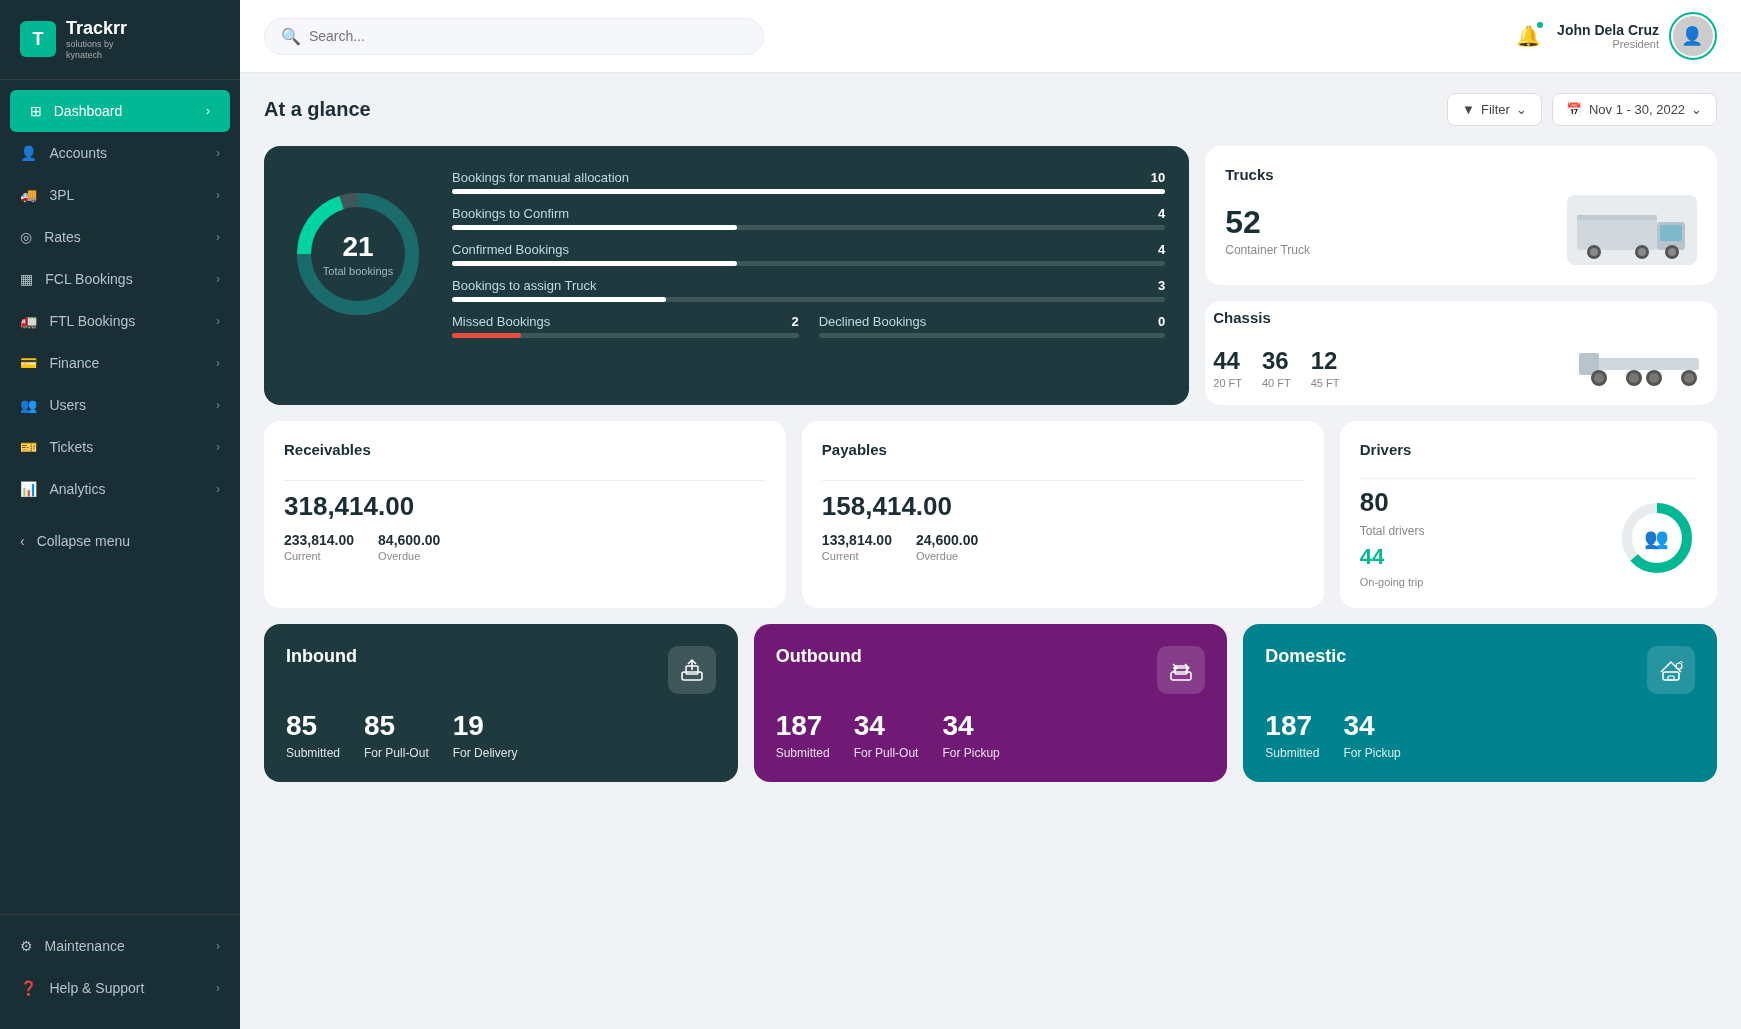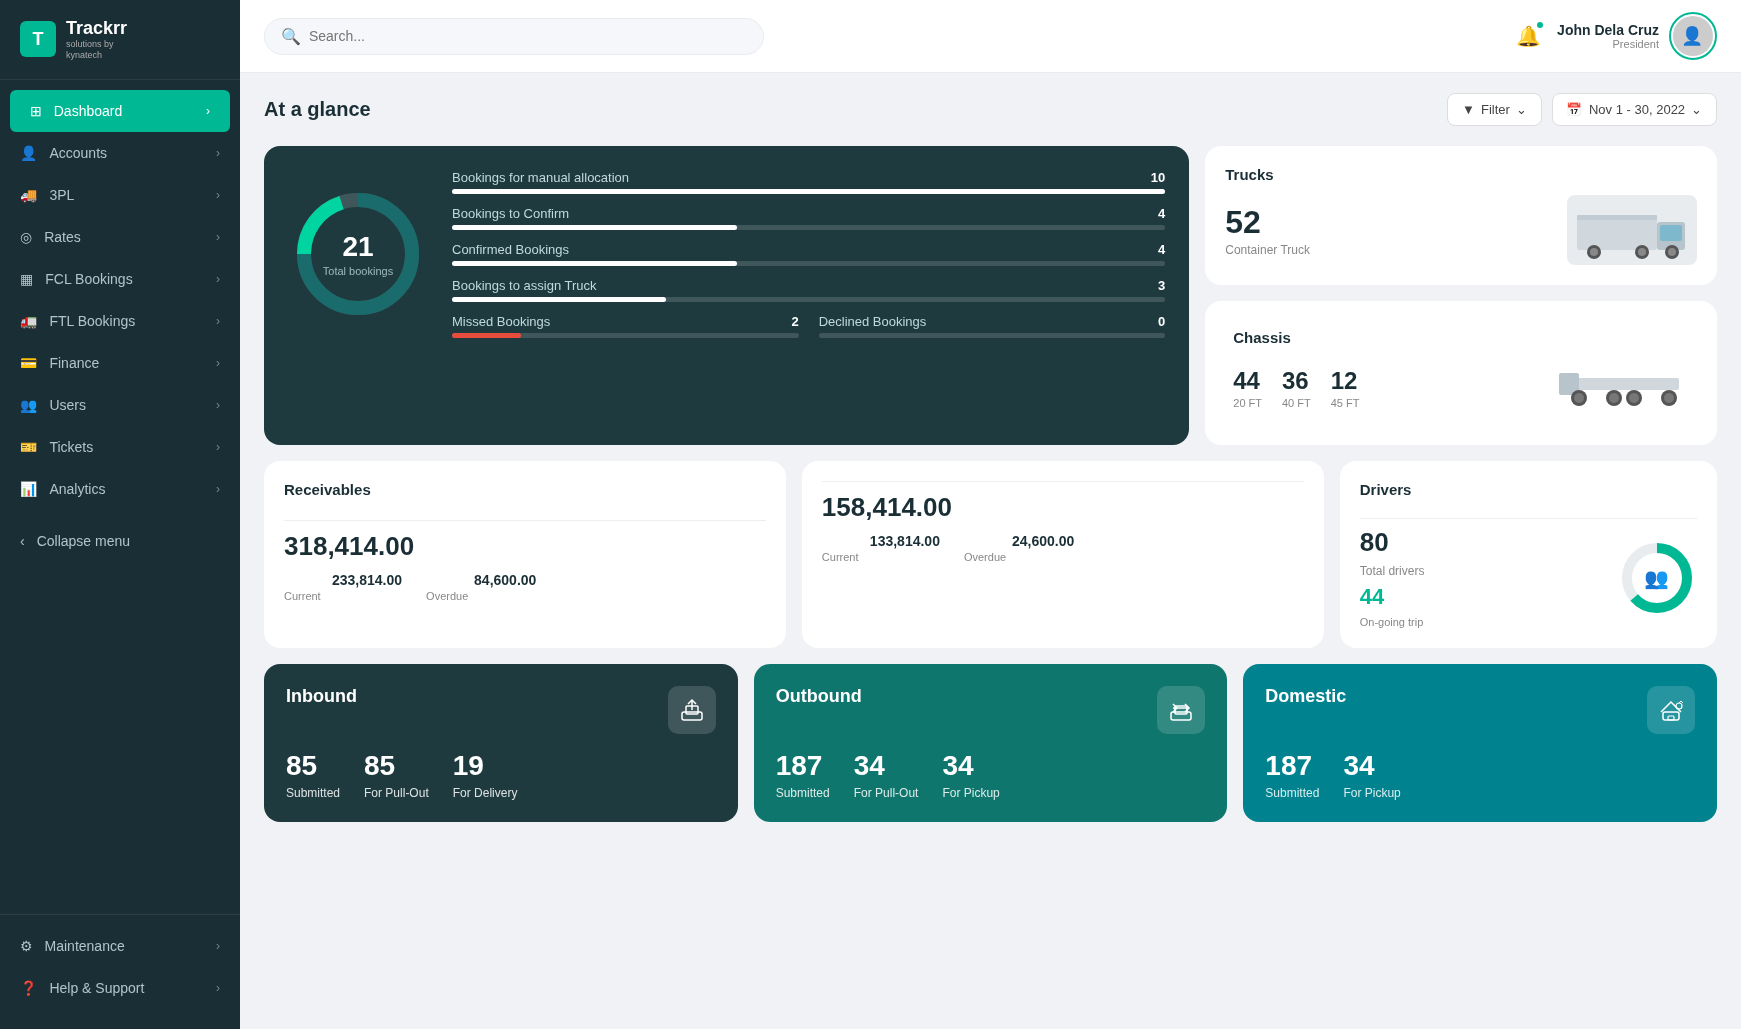--- a/index.html
+++ b/index.html
@@ -187,41 +187,41 @@
     .truck-info { display: flex; flex-direction: column; gap: 2px; }
     .truck-count { font-size: 32px; font-weight: 700; color: #1a2e35; }
     .truck-type { font-size: 12px; color: #888; }
     .truck-image {
       width: 130px; height: 70px; background: #e8ecef; border-radius: 8px;
       display: flex; align-items: center; justify-content: center; overflow: hidden;
     }
 
     
     .chassis-card {
-      background: white; border-radius: 16px; padding: 28px;
+      background: white; border-radius: 16px; padding: 8px;
       display: flex; flex-direction: column;
     }
     .chassis-content { display: flex; align-items: center; justify-content: space-between; gap: 10px; }
     .chassis-sizes { display: flex; gap: 20px; }
     .chassis-size { display: flex; flex-direction: column; gap: 2px; }
     .chassis-num { font-size: 24px; font-weight: 700; color: #1a2e35; }
     .chassis-ft { font-size: 11px; color: #888; }
 
     
     .middle-row { display: flex; gap: 16px; }
 
     
     .finance-card {
       background: white; border-radius: 16px; padding: 20px;
       flex: 1; display: flex; flex-direction: column; gap: 10px;
     }
     .finance-amount { font-size: 26px; font-weight: 800; color: #1a2e35; }
     .finance-row { display: flex; gap: 24px; }
     .finance-sub { display: flex; flex-direction: column; gap: 2px; }
-    .finance-sub-amount { font-size: 14px; font-weight: 600; color: #1a2e35; margin-left: 48px; }
+    .finance-sub-amount { font-size: 14px; font-weight: 600; color: #1a2e35; }
     .finance-sub-label { font-size: 11px; color: #888; }
     .finance-divider { height: 1px; background: #eee; }
 
     
     .drivers-card {
       background: white; border-radius: 16px; padding: 20px;
       flex: 0.7; display: flex; flex-direction: column; gap: 8px;
     }
     .drivers-content { display: flex; align-items: center; justify-content: space-between; }
     .drivers-left { display: flex; flex-direction: column; gap: 6px; }
@@ -237,21 +237,21 @@
     }
 
     
     .bottom-row { display: flex; gap: 16px; }
 
     .shipment-card {
       flex: 1; border-radius: 16px; padding: 22px; color: white;
       display: flex; flex-direction: column; gap: 16px;
     }
     .shipment-card.inbound { background: #1e3a3f; }
-    .shipment-card.outbound { background: #0f766e; }
+    .shipment-card.outbound { background: #701a75; }
     .shipment-card.domestic { background: #00838f; }
 
     .shipment-header {
       display: flex; align-items: flex-start; justify-content: space-between;
     }
     .shipment-title { font-size: 18px; font-weight: 700; }
     .shipment-icon {
       width: 48px; height: 48px; background: rgba(255,255,255,0.15);
       border-radius: 10px; display: flex; align-items: center; justify-content: center;
       font-size: 22px;
@@ -572,20 +572,21 @@
             <div class="finance-sub-label">Current</div>
           </div>
           <div class="finance-sub">
             <div class="finance-sub-amount">84,600.00</div>
             <div class="finance-sub-label">Overdue</div>
           </div>
         </div>
       </div>
 
       <div class="finance-card">
+        <div class="card-title">Payables</div>
         <div class="finance-divider"></div>
         <div class="finance-amount">158,414.00</div>
         <div class="finance-row">
           <div class="finance-sub">
             <div class="finance-sub-amount">133,814.00</div>
             <div class="finance-sub-label">Current</div>
           </div>
           <div class="finance-sub">
             <div class="finance-sub-amount">24,600.00</div>
             <div class="finance-sub-label">Overdue</div>

